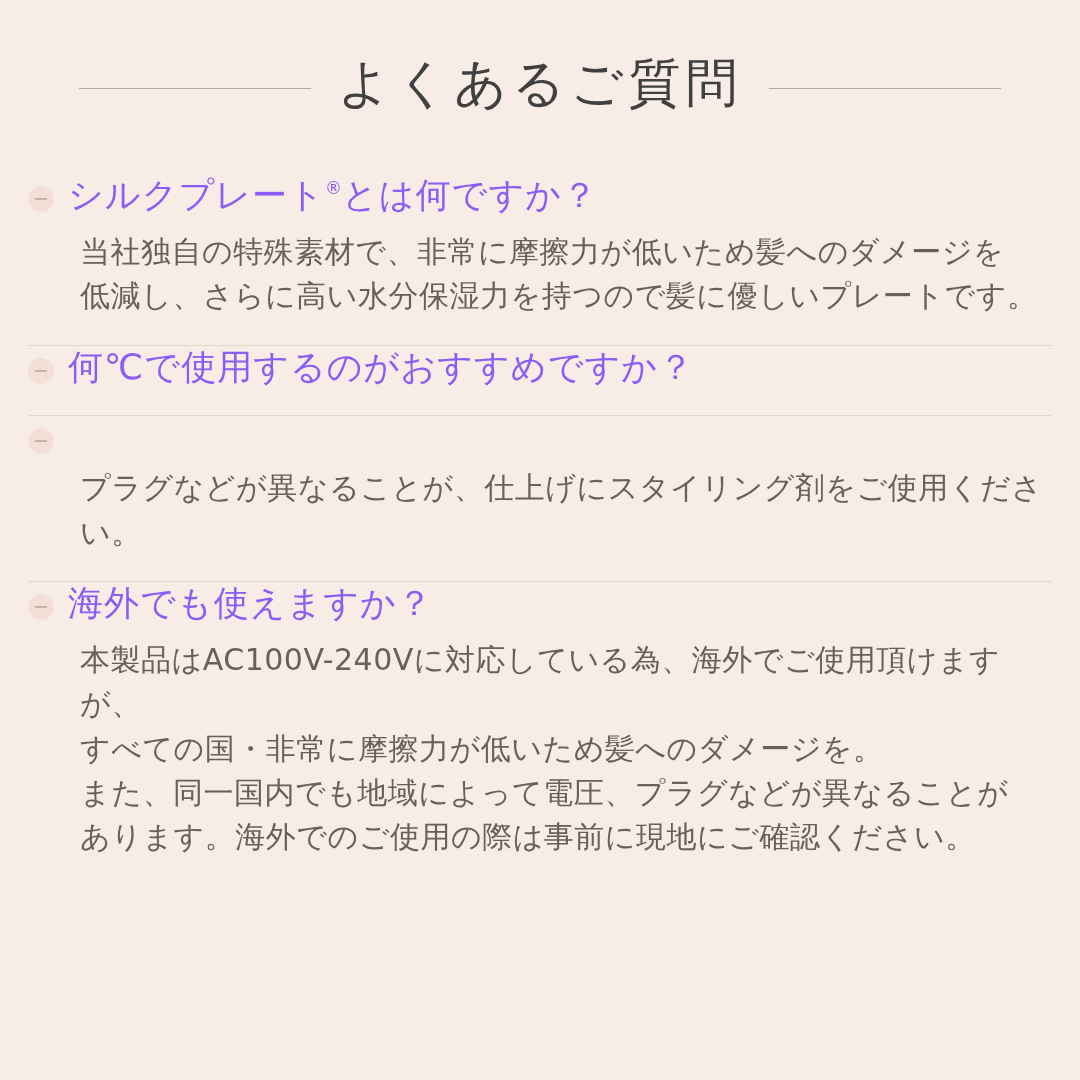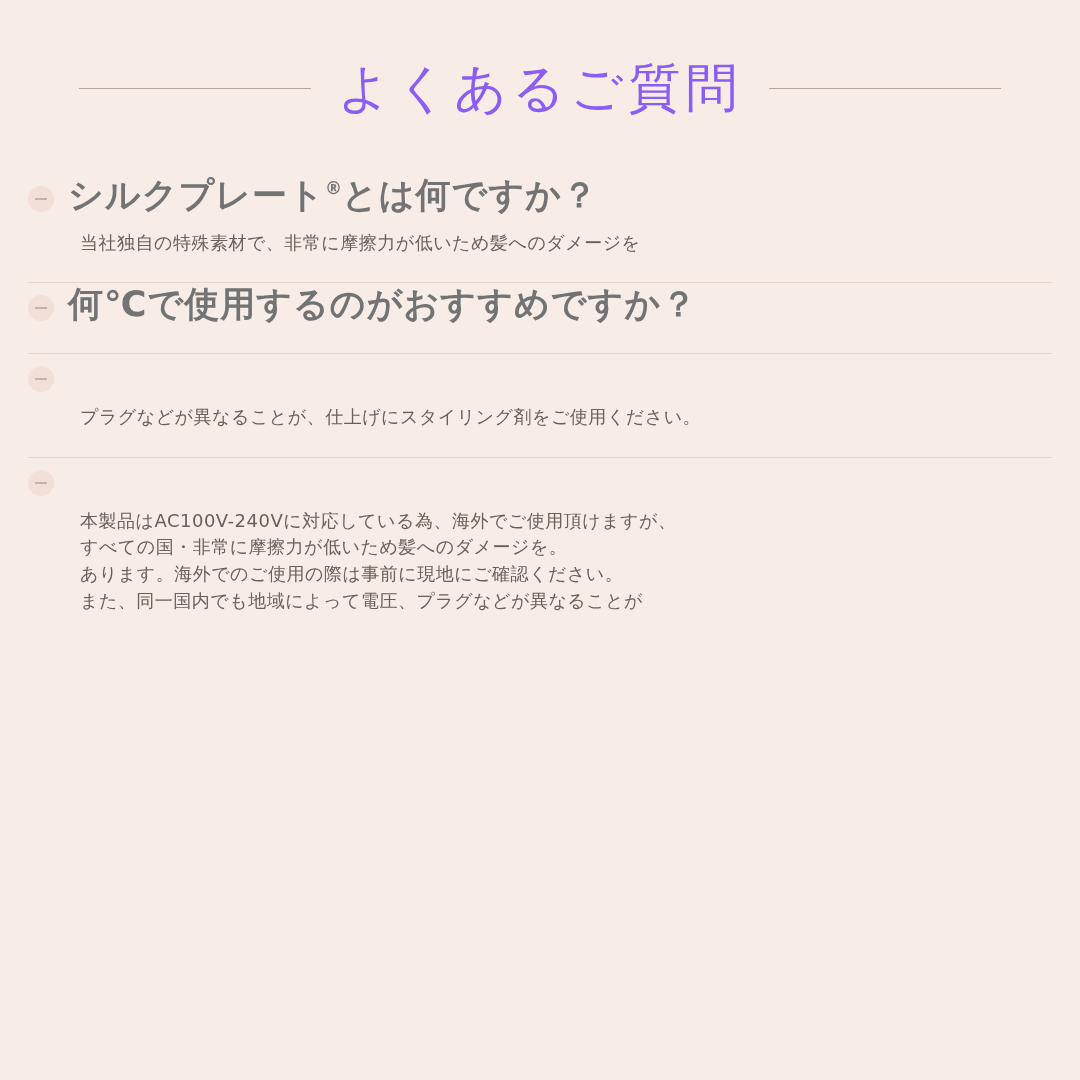--- a/index.html
+++ b/index.html
@@ -35,25 +35,25 @@
     height: 1px;
     background: #b9a79d;
     flex: 0 0 auto;
   }
   .header .rule.right {
     width: 232px;
   }
   .title {
     font-size: 52px;
     letter-spacing: 5px;
-    color: #8b5cf6;
+    color: #404040;
     white-space: nowrap;
     font-weight: 400;
     line-height: 1;
-    font-family: Liberation Sans, sans-serif;
+    font-family: Liberation Mono, monospace;
   }
 
   
   .faq-list {
     margin-top: 60px;
     padding: 0 28px;
   }
   .faq-item {
     padding: 0 0 0 0;
   }
@@ -80,33 +80,33 @@
     position: absolute;
     left: 7px;
     top: 12px;
     width: 12px;
     height: 2px;
     background: #c7b2a6;
   }
   .question {
     font-size: 35px;
     line-height: 1.25;
-    color: #737373;
+    color: #8b5cf6;
     letter-spacing: 1px;
     font-family: "DejaVu Sans", "Liberation Sans", sans-serif;
-    font-weight: 700;
+    font-weight: 400;
   }
   .question .sup {
     font-size: 17px;
     vertical-align: super;
     letter-spacing: 0;
   }
   .answer {
     margin: 12px 0 0 52px;
-    font-size: 18px;
+    font-size: 30px;
     line-height: 1.48;
     color: #6b6059;
     letter-spacing: 0.5px;
     font-family: "DejaVu Sans", "Liberation Sans", sans-serif;
   }
   .answer.indent-2 {
   }
   .answer p {
     margin: 0;
   }
@@ -126,20 +126,21 @@
 
     <div class="faq-item">
       <div class="q-row">
         <span class="bullet"></span>
         <div class="question">
           <span>シルクプレート</span><span class="sup">®</span><span>とは何ですか？</span>
         </div>
       </div>
       <div class="answer">
         <p>当社独自の特殊素材で、非常に摩擦力が低いため髪へのダメージを</p>
+        <p>低減し、さらに高い水分保湿力を持つので髪に優しいプレートです。</p>
       </div>
     </div>
 
     <div class="faq-item">
       <div class="q-row">
         <span class="bullet"></span>
         <div class="question">何℃で使用するのがおすすめですか？</div>
       </div>
     </div>
 
@@ -148,23 +149,24 @@
         <span class="bullet"></span>
       </div>
       <div class="answer">
         <p>プラグなどが異なることが、仕上げにスタイリング剤をご使用ください。</p>
       </div>
     </div>
 
     <div class="faq-item">
       <div class="q-row">
         <span class="bullet"></span>
+        <div class="question">海外でも使えますか？</div>
       </div>
       <div class="answer indent-2">
         <p>本製品はAC100V-240Vに対応している為、海外でご使用頂けますが、</p>
         <p>すべての国・非常に摩擦力が低いため髪へのダメージを。</p>
+        <p>また、同一国内でも地域によって電圧、プラグなどが異なることが</p>
         <p>あります。海外でのご使用の際は事前に現地にご確認ください。</p>
-        <p>また、同一国内でも地域によって電圧、プラグなどが異なることが</p>
       </div>
     </div>
 
   </div>
 </div>
 
 </body></html>

